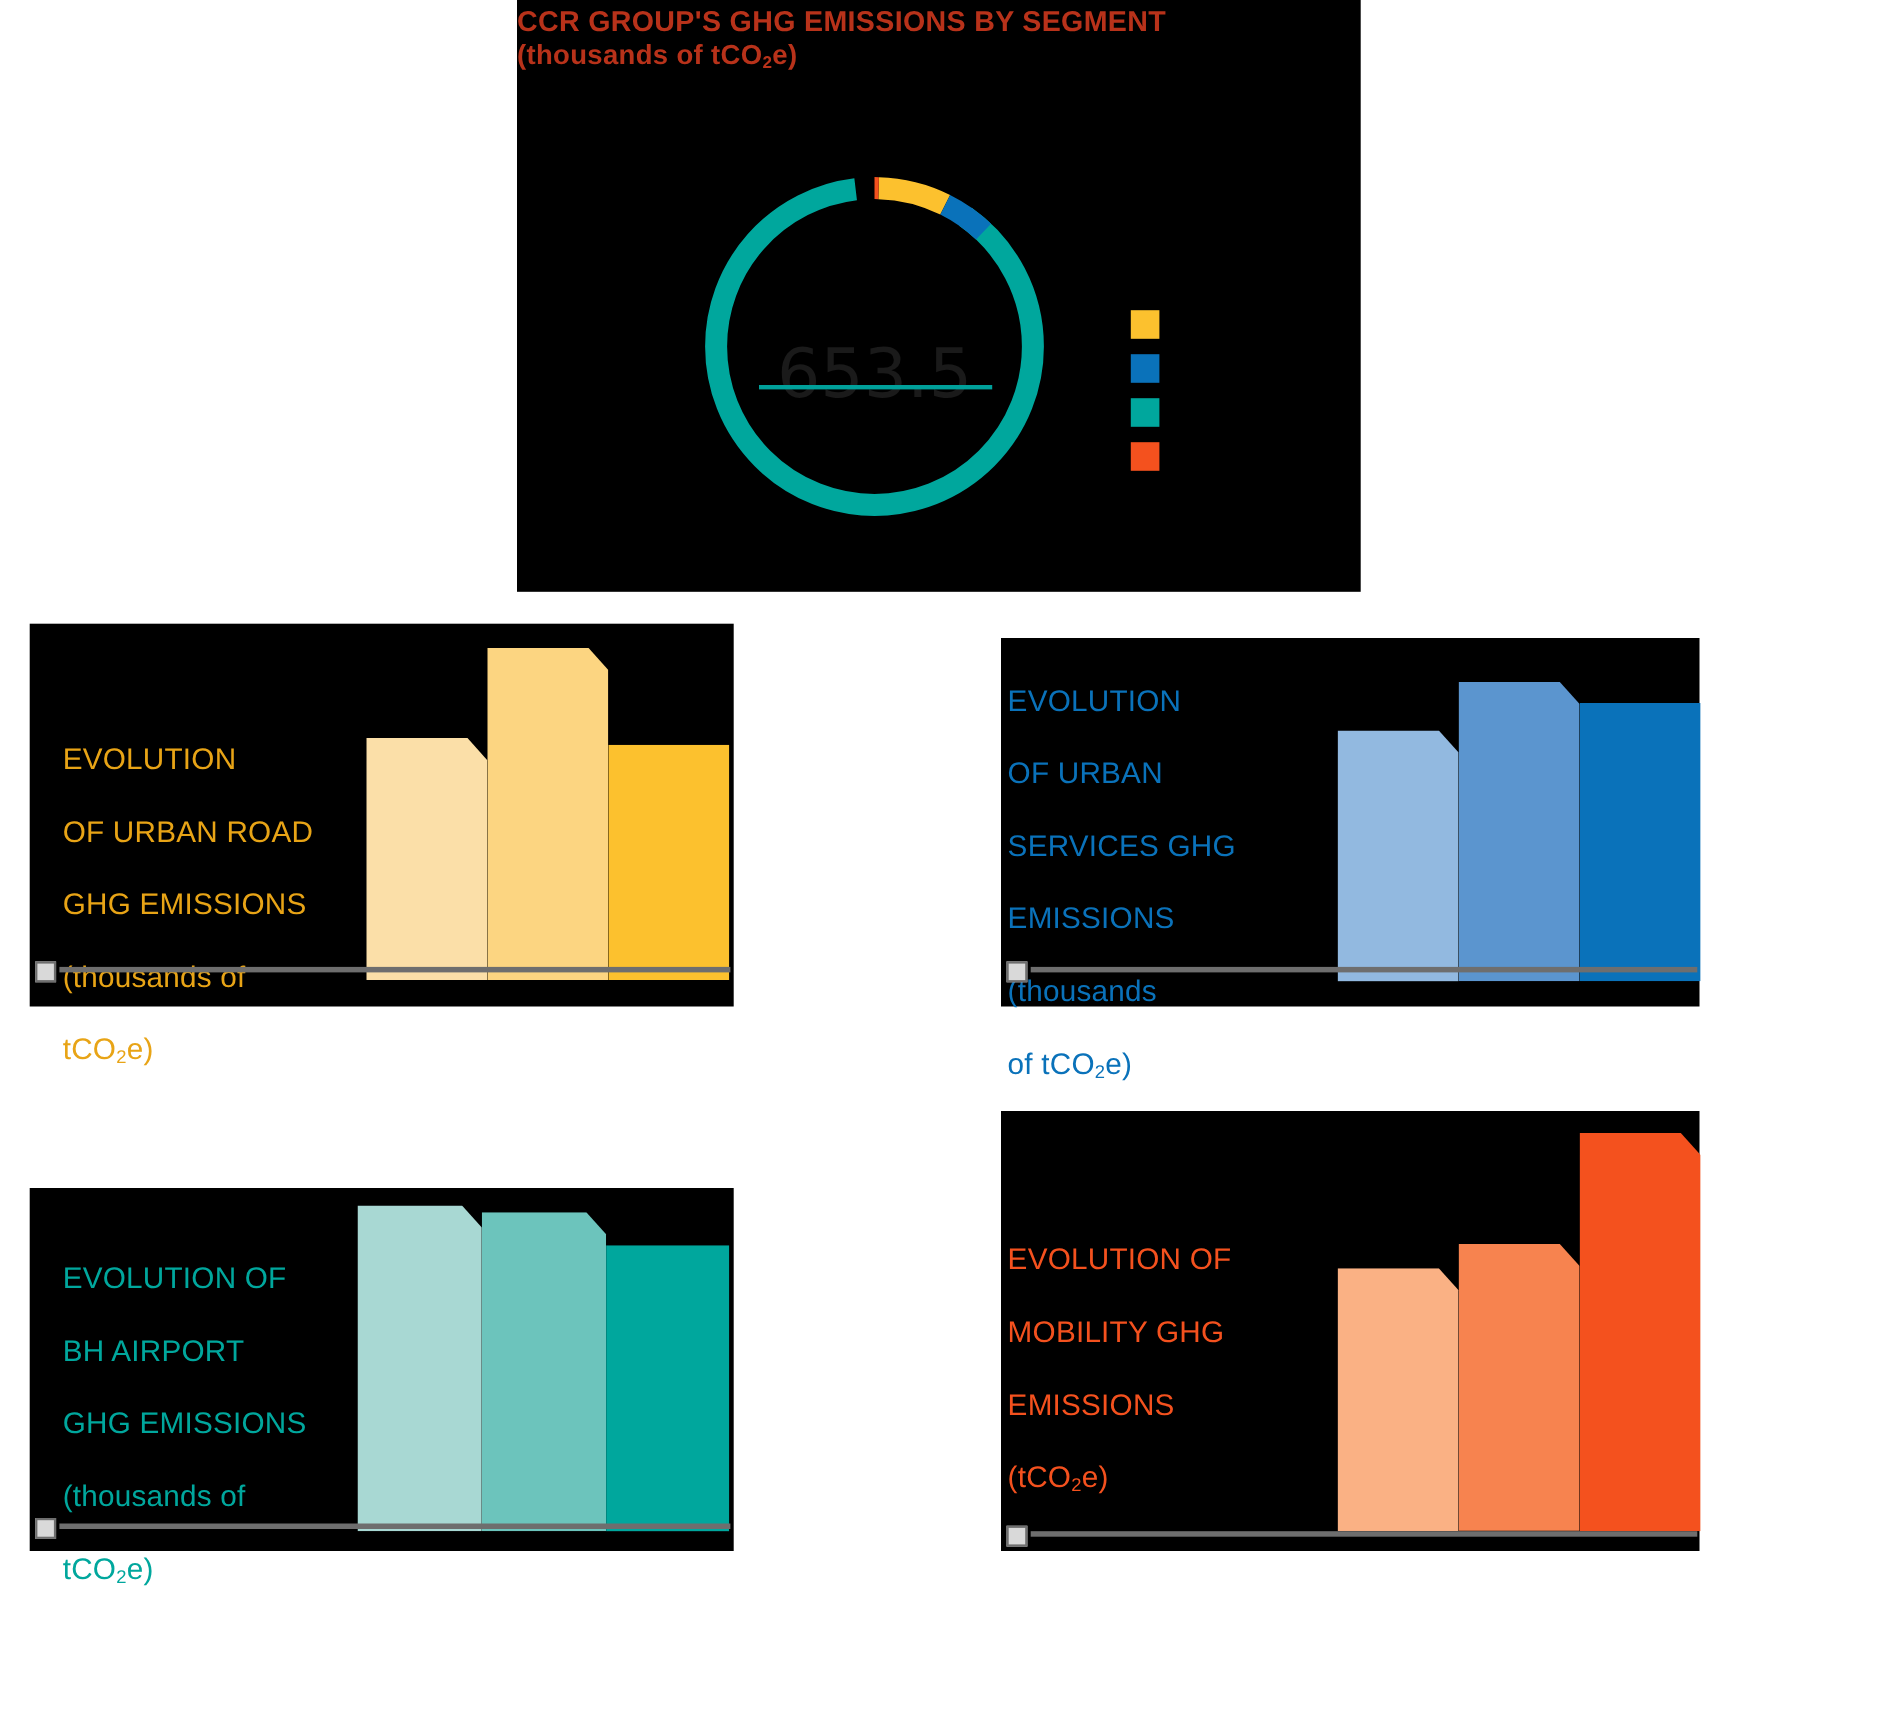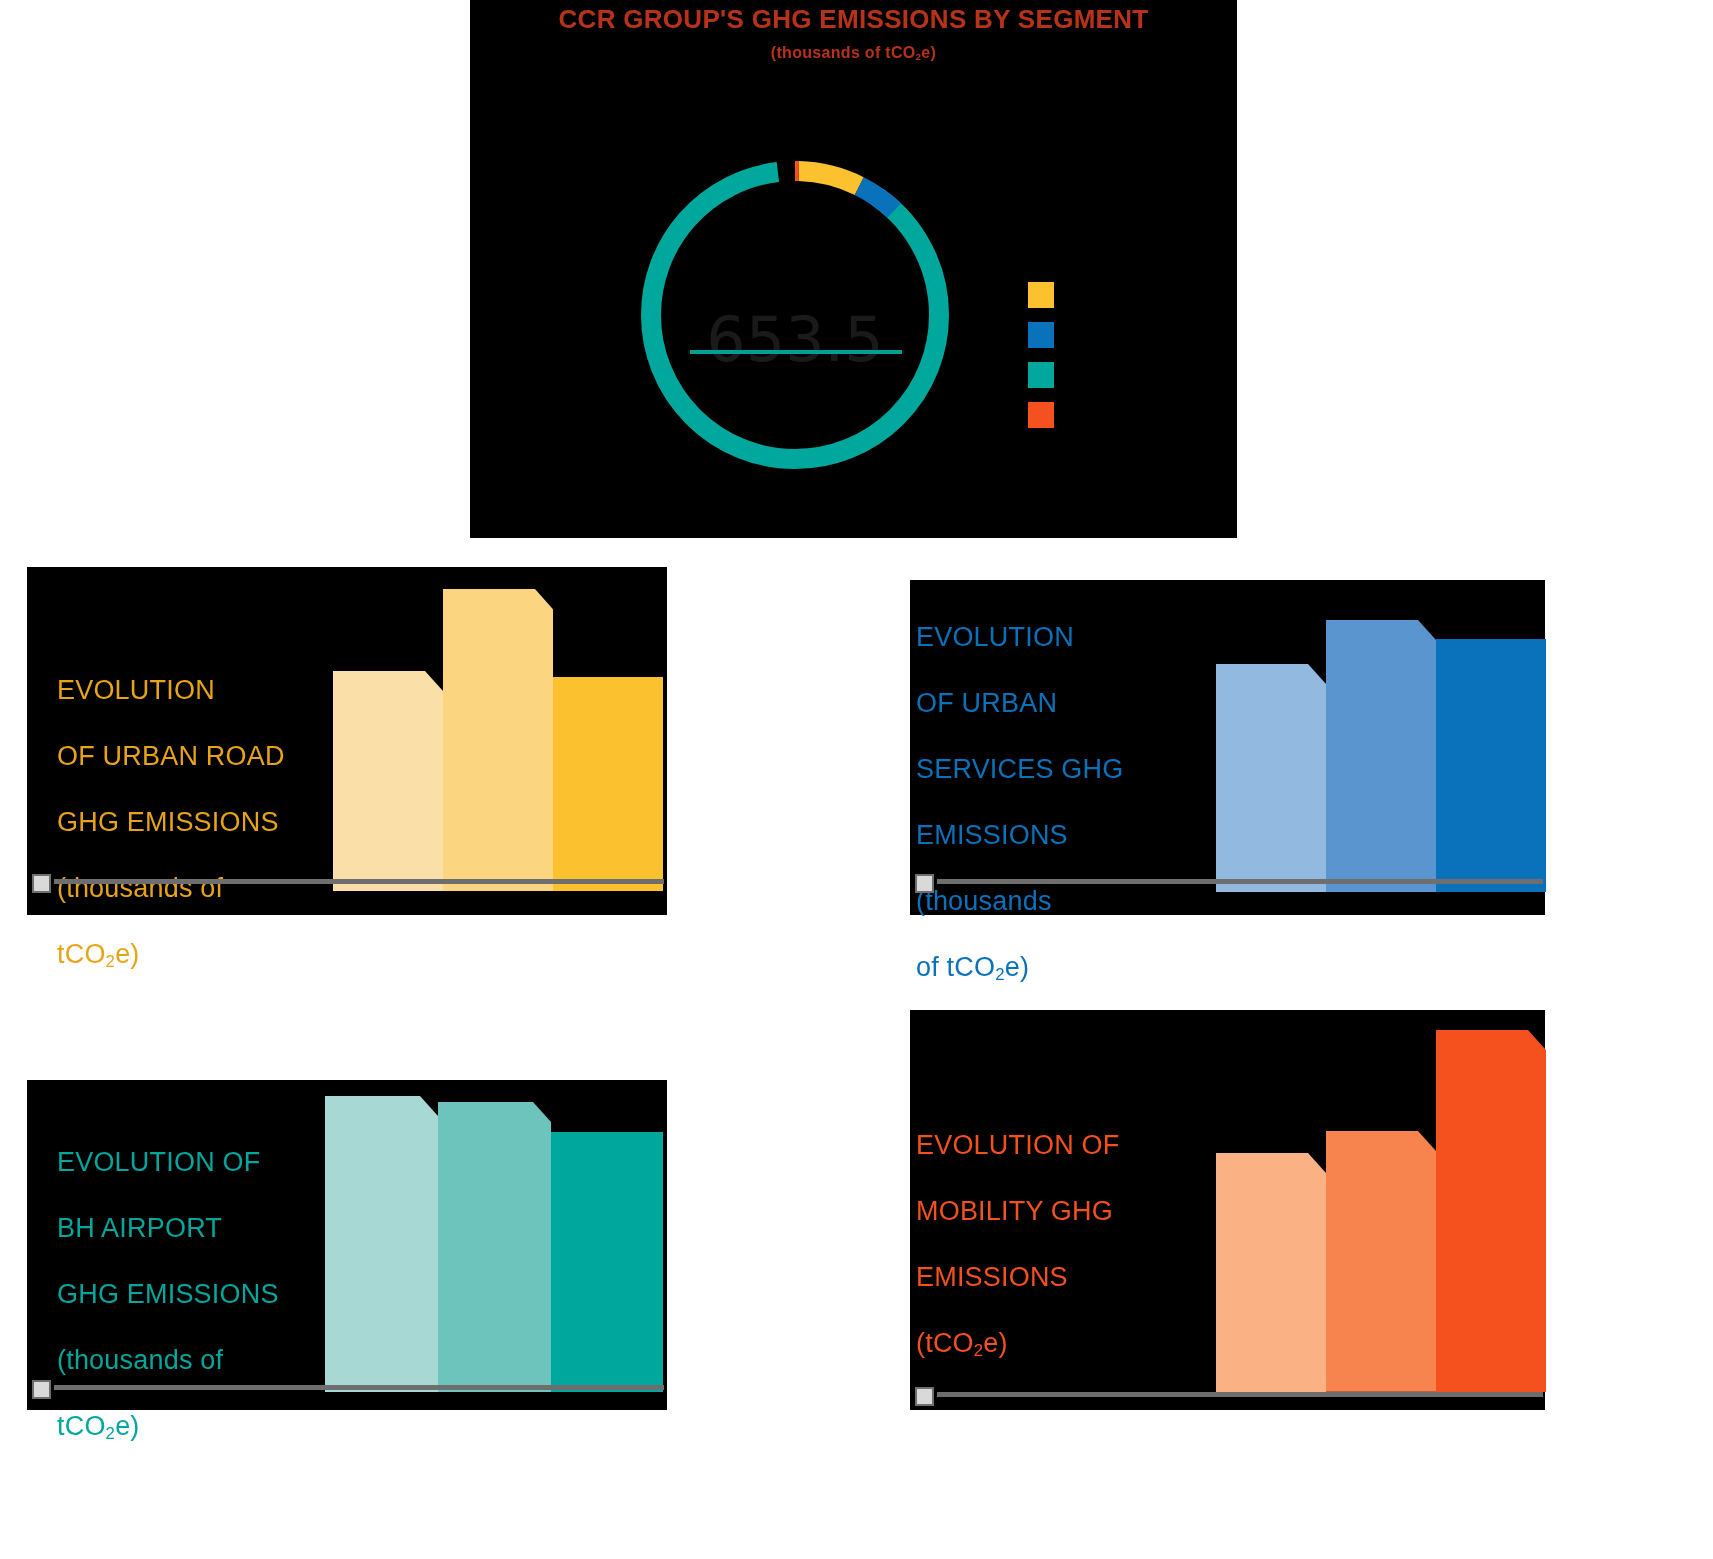--- a/index.html
+++ b/index.html
@@ -9,24 +9,24 @@
     font-family:"Liberation Sans", sans-serif;
     position:relative;
     overflow:hidden;
   }
   .panel{position:absolute;background:#000000;}
 
   
   #donut-panel{left:470px;top:0;width:767px;height:538px;}
   #donut-title{
     position:absolute;left:0;top:4px;width:767px;
-    text-align:center;color:#b8321a;font-weight:bold;
+    text-align:left;color:#b8321a;font-weight:bold;
     font-size:26px;line-height:30px;letter-spacing:.3px;
   }
-  #donut-title .sub{font-size:16px;}
+  #donut-title .sub{font-size:25px;}
   #donut-wrap{position:absolute;left:165px;top:155px;width:320px;height:320px;}
   #donut-svg{display:block;}
   #donut-center-value{
     position:absolute;left:0;top:118px;width:320px;text-align:center;
     color:#1a1a1a;font-size:62px;font-weight:400;line-height:62px;
     font-family:"DejaVu Sans", sans-serif;
     margin-top:36px;
   }
   #donut-underline{
     position:absolute;left:55px;top:195px;width:212px;height:4px;background:#00a09a;

